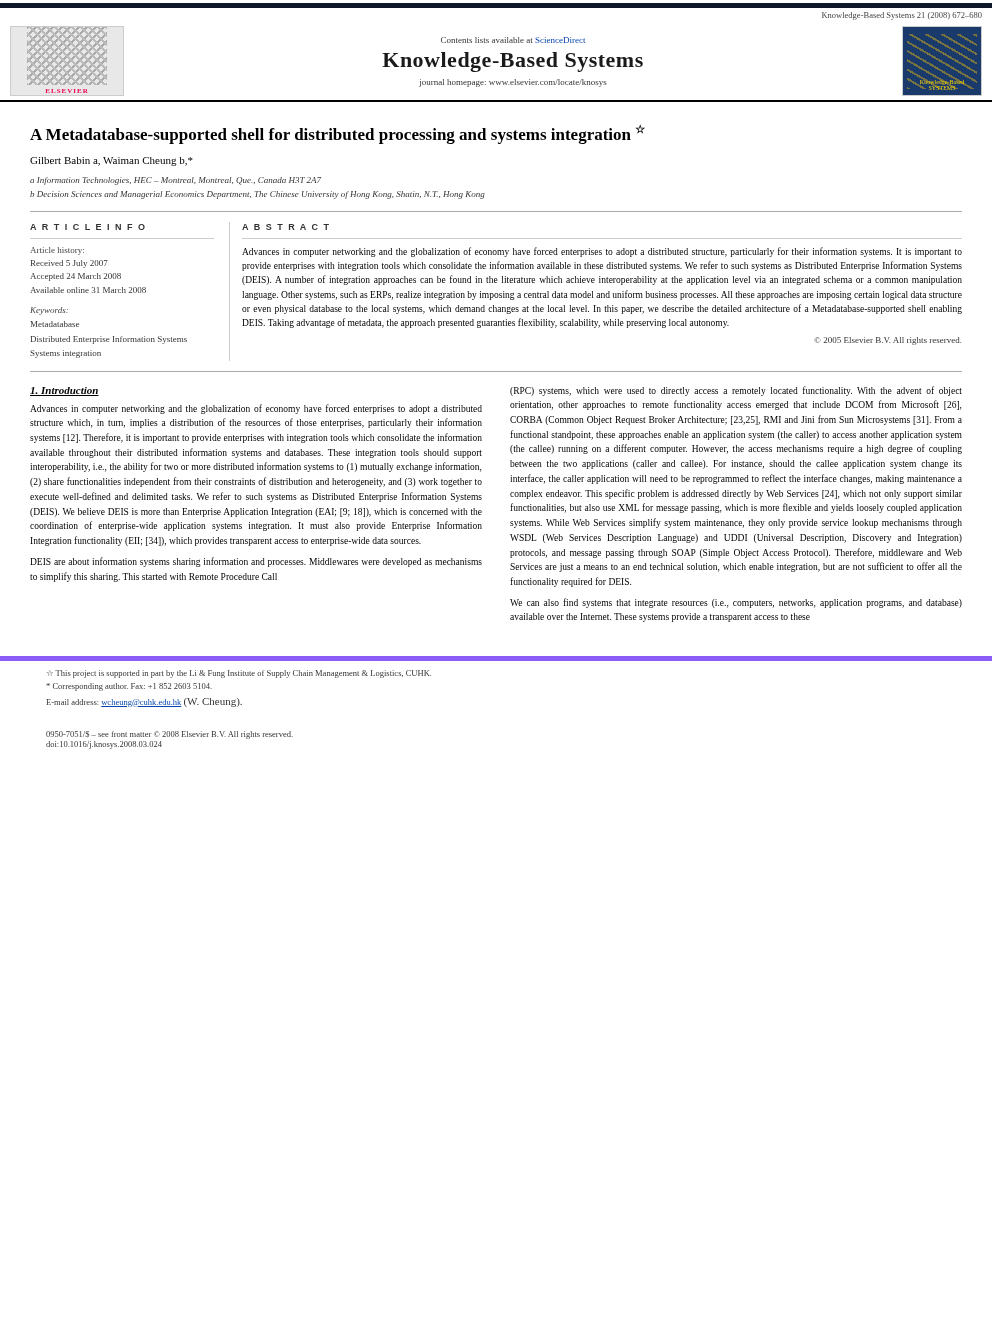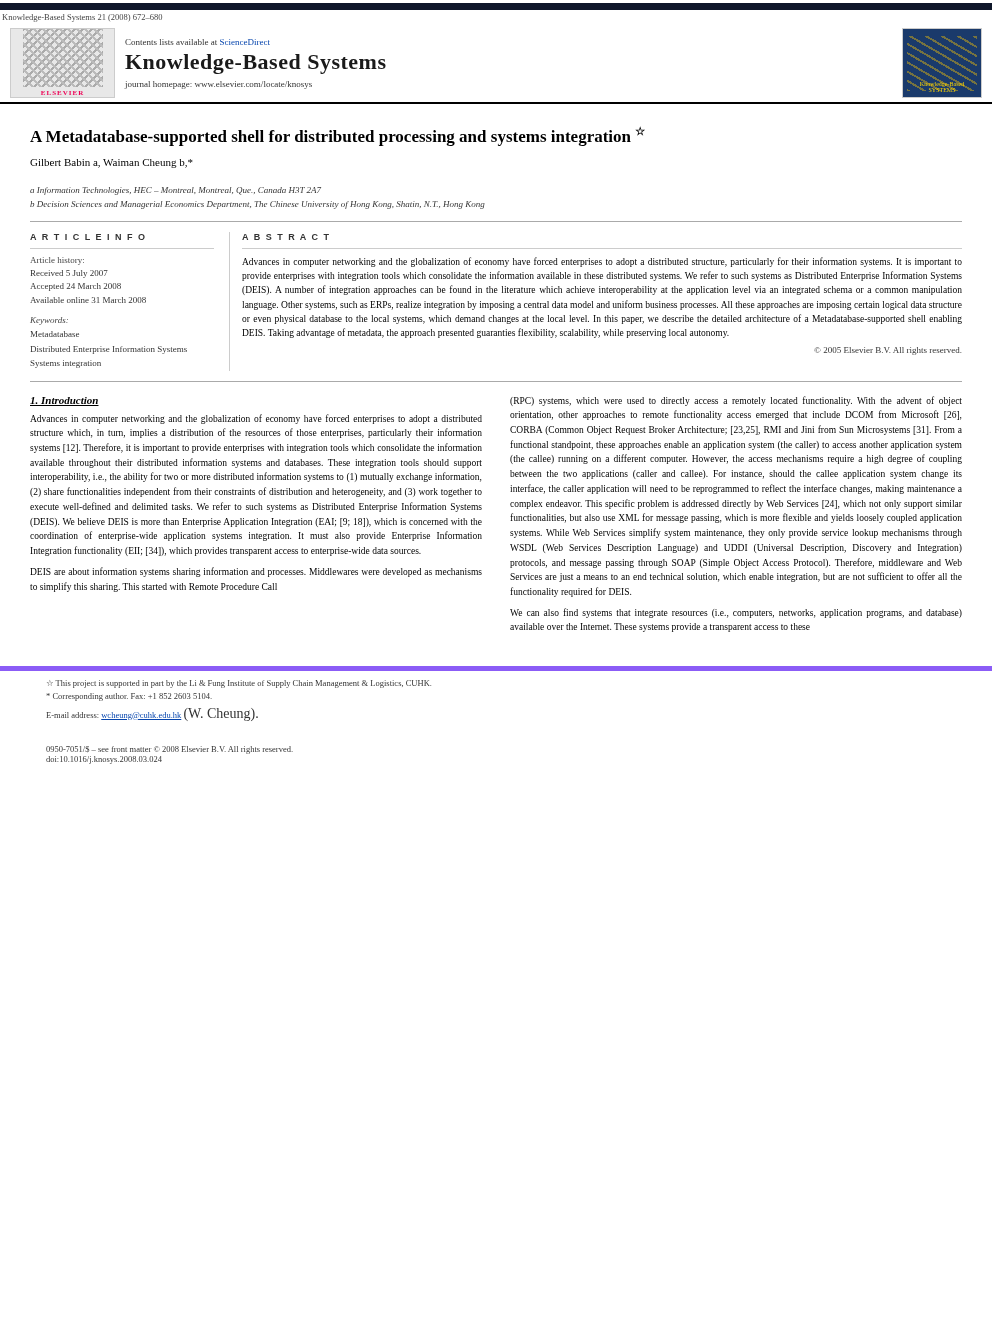--- a/index.html
+++ b/index.html
@@ -20,21 +20,21 @@
 
     
     .journal-header {
       border-bottom: 2px solid #000;
       padding: 6px 10px 4px;
       display: flex;
       align-items: center;
       justify-content: space-between;
     }
     .header-logo-left {
-      width: 105px;
+      width: 114px;
       height: 70px;
       background: #e8e8e8;
       display: flex;
       align-items: center;
       justify-content: center;
       font-size: 8px;
       color: #555;
       border: 1px solid #ccc;
       flex-direction: column;
       position: relative;
@@ -52,20 +52,21 @@
     .elsevier-label {
       font-size: 7px;
       font-weight: bold;
       color: #e05;
       text-transform: uppercase;
       letter-spacing: 1px;
       margin-top: 2px;
     }
     .header-center {
       flex: 1;
+      text-align: center;
       padding: 0 10px;
     }
     .sciencedirect-line {
       font-size: 9px;
       color: #333;
       margin-bottom: 2px;
     }
     .sciencedirect-line a {
       color: #0645ad;
       text-decoration: none;
@@ -108,23 +109,23 @@
     .kb-label {
       font-size: 6px;
       color: #ffd700;
       text-align: center;
       position: absolute;
       bottom: 4px;
     }
     .citation-bar {
       font-size: 8.5px;
       color: #444;
-      text-align: left;
+      text-align: right;
       padding: 2px 10px 0 2px;
-      border-top: 7px solid #0f172a;
+      border-top: 5px solid #0f172a;
       margin-top: 3px;
     }
 
     
     .content-area {
       padding: 10px 30px 10px 30px;
     }
 
     .article-title {
       font-size: 17px;
@@ -134,21 +135,21 @@
       margin-top: 10px;
       color: #000;
     }
     .star-note {
       font-size: 11px;
       vertical-align: super;
     }
 
     .authors {
       font-size: 11px;
-      margin-bottom: 16px;
+      margin-bottom: 8px;
       color: #000;
     }
     .affil {
       font-size: 9px;
       font-style: italic;
       color: #333;
       line-height: 1.4;
       margin-bottom: 2px;
     }
 
@@ -352,21 +353,21 @@
     </div>
 
   </div>
 
   <div class="page-footer">
     <div class="footnote-star">☆ This project is supported in part by the Li &amp; Fung Institute of Supply Chain Management &amp; Logistics, CUHK.</div>
     <div class="footnote-dagger">* Corresponding author. Fax: +1 852 2603 5104.</div>
     <div class="footnote-dagger">
       <span>E-mail address: </span>
       <a href="#" style="color:#0645ad;font-size:8.5px;text-align:center;">wcheung@cuhk.edu.hk</a>
-      <span style="font-size:14px;"> (W. Cheung).</span>
+      <span style="font-size:11px;"> (W. Cheung).</span>
     </div>
     <div class="page-ids">
       <div>0950-7051/$ – see front matter © 2008 Elsevier B.V. All rights reserved.</div>
       <div>doi:10.1016/j.knosys.2008.03.024</div>
     </div>
   </div>
 
 </div>
 
 </body></html>

